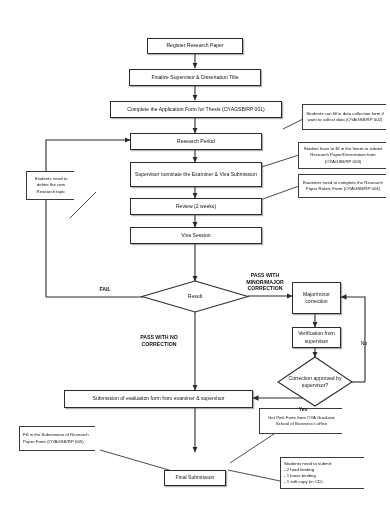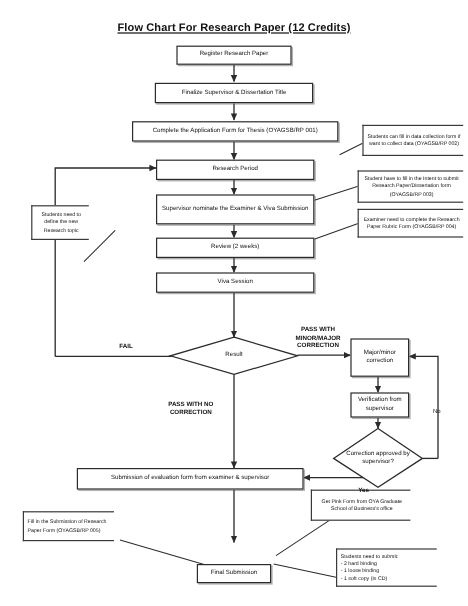--- a/index.html
+++ b/index.html
@@ -142,21 +142,20 @@
       <path d="M303,119 L283,129"></path>
       <path d="M299,155 L249,171"></path>
       <path d="M299,186 L249,204"></path>
       <path d="M96,192 L70,218"></path>
       <path d="M193,477 L100,450"></path>
       <path d="M230,463 L283,428"></path>
       <path d="M228,470 L280,481"></path>
     </g>
   </svg>
 
-  <div class="ttl">Flow Chart For Research Paper (12 Credits)</div>
 
   <div class="node" style="left:147px;top:38px;width:96px;height:16px;">
     <span>Register Research Paper</span>
   </div>
 
   <div class="node" style="left:129px;top:69px;width:132px;height:17px;">
     <span>Finalize Supervisor &amp; Dissertation Title</span>
   </div>
 
   <div class="node" style="left:110px;top:101px;width:172px;height:17px;">

